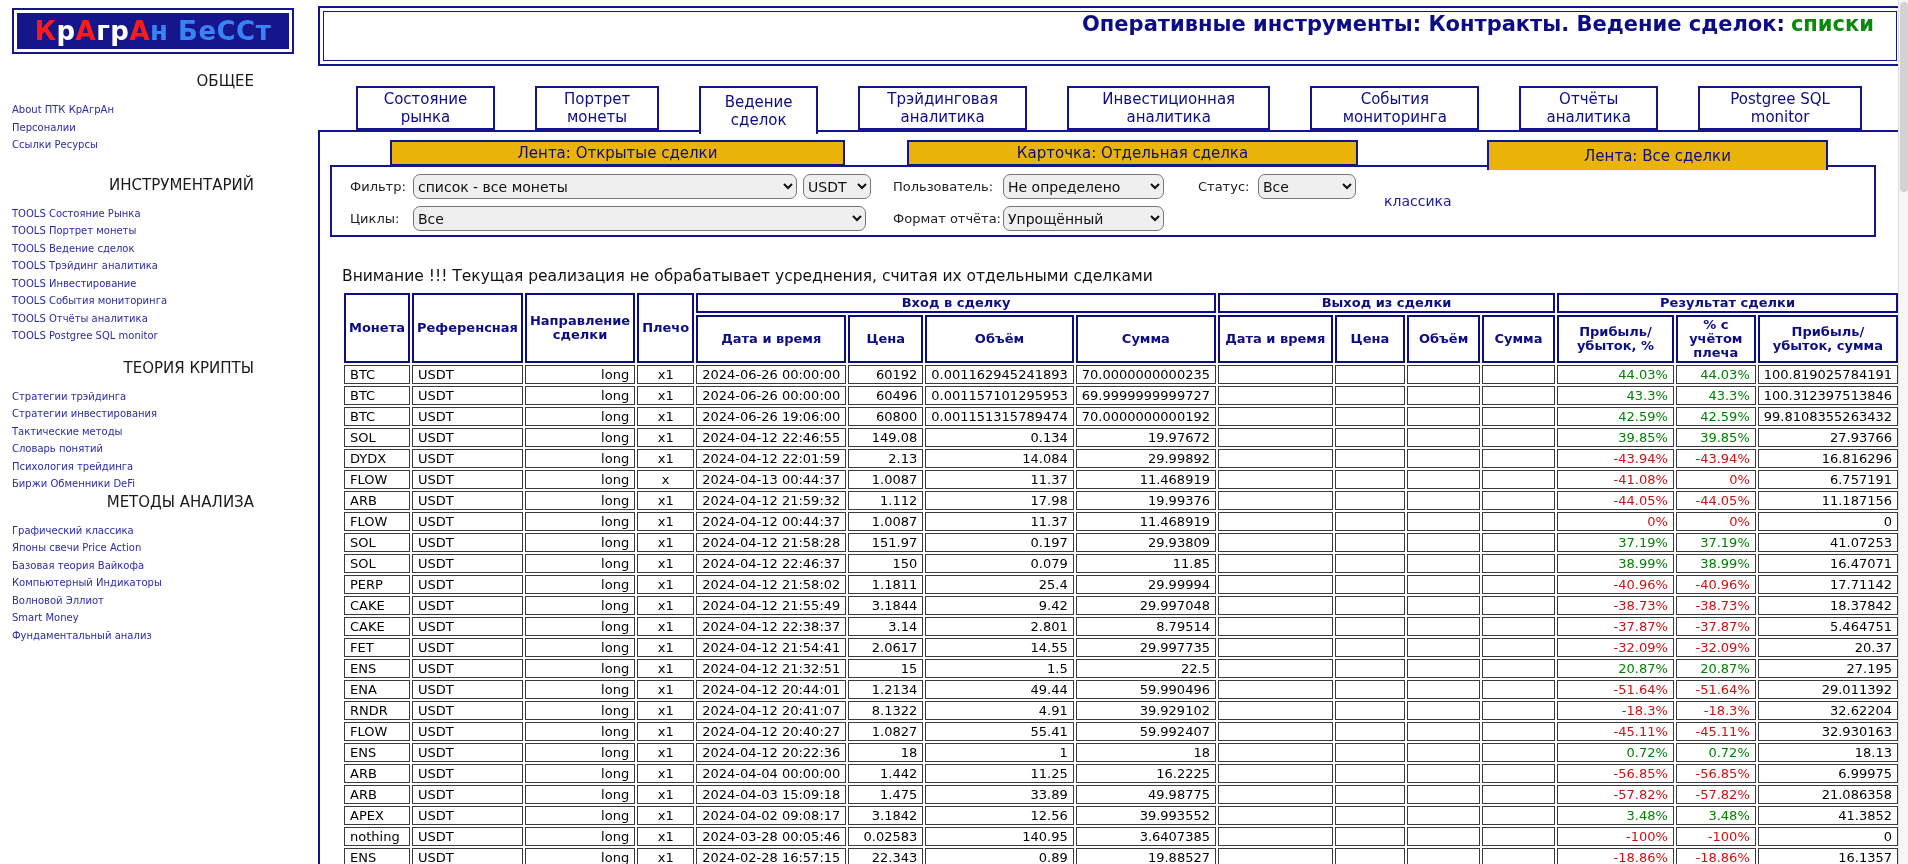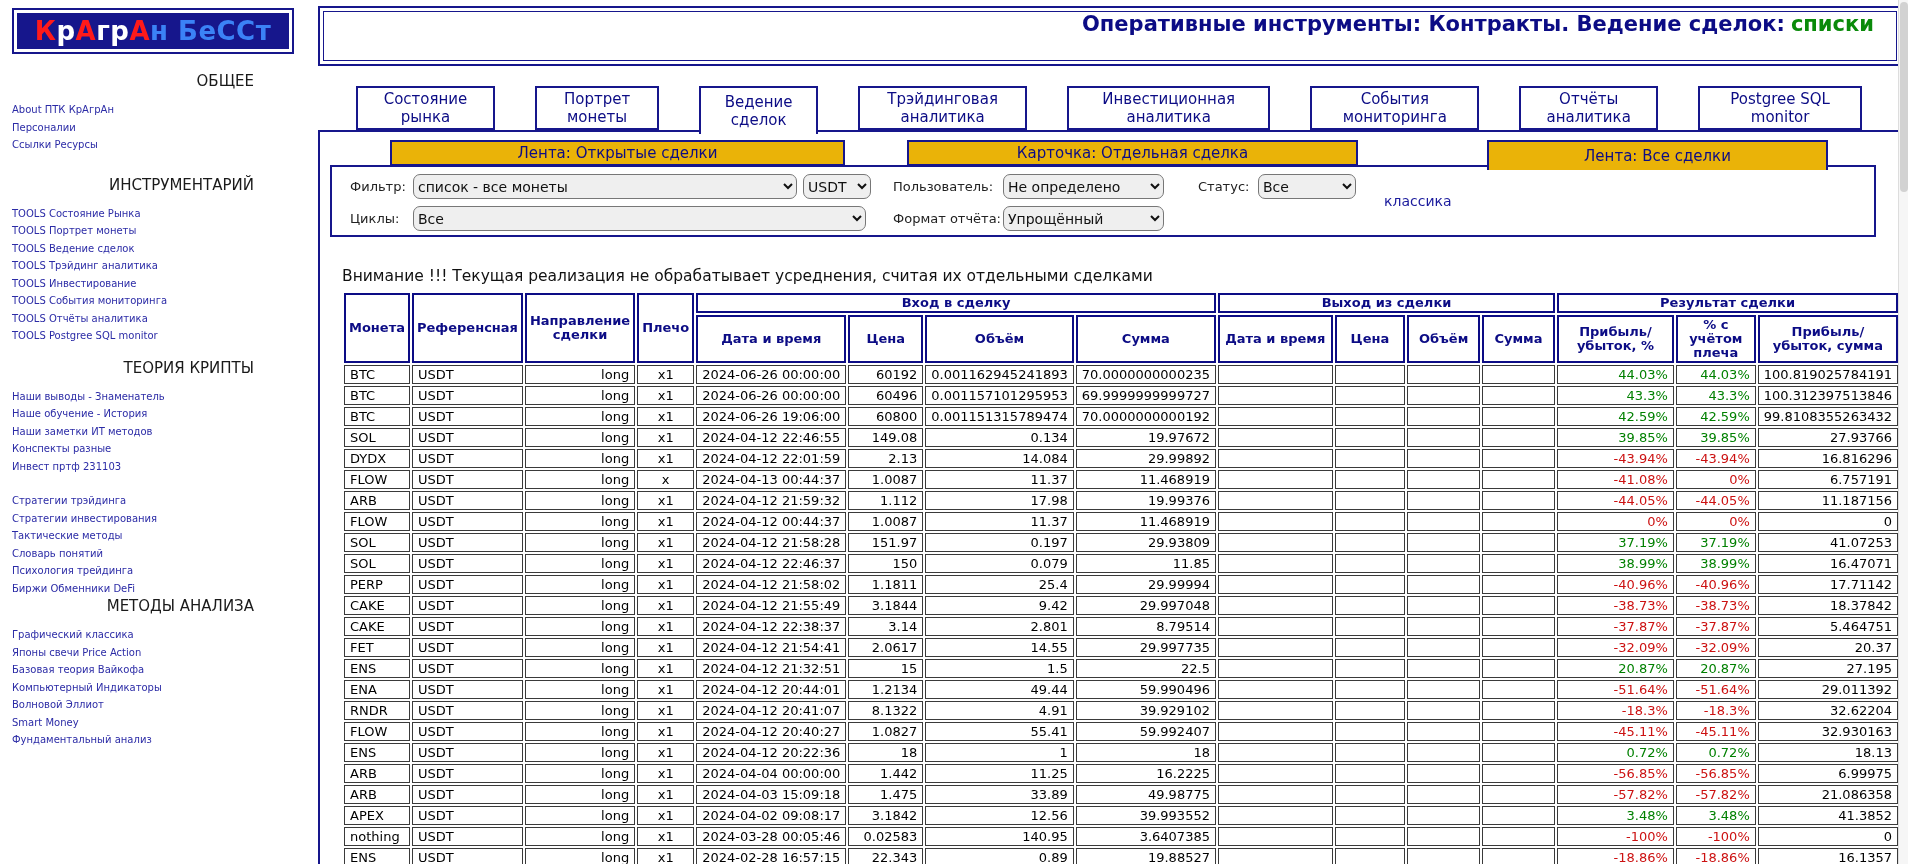--- a/index.html
+++ b/index.html
@@ -95,27 +95,20 @@
         <div class="nav-link">TOOLS Состояние Рынка</div>
         <div class="nav-link">TOOLS Портрет монеты</div>
         <div class="nav-link">TOOLS Ведение сделок</div>
         <div class="nav-link">TOOLS Трэйдинг аналитика</div>
         <div class="nav-link">TOOLS Инвестирование</div>
         <div class="nav-link">TOOLS События мониторинга</div>
         <div class="nav-link">TOOLS Отчёты аналитика</div>
         <div class="nav-link">TOOLS Postgree SQL monitor</div>
       </div>
       <div class="side-heading h-teor">ТЕОРИЯ КРИПТЫ</div>
-      <div class="nav-group">
-        <div class="nav-link">Наши выводы - Знаменатель</div>
-        <div class="nav-link">Наше обучение - История</div>
-        <div class="nav-link">Наши заметки ИТ методов</div>
-        <div class="nav-link">Конспекты разные</div>
-        <div class="nav-link">Инвест пртф 231103</div>
-      </div>
       <div class="nav-group">
         <div class="nav-link">Стратегии трэйдинга</div>
         <div class="nav-link">Стратегии инвестирования</div>
         <div class="nav-link">Тактические методы</div>
         <div class="nav-link">Словарь понятий</div>
         <div class="nav-link">Психология трейдинга</div>
         <div class="nav-link">Биржи Обменники DeFi</div>
       </div>
       <div class="side-heading h-metod">МЕТОДЫ АНАЛИЗА</div>
       <div class="nav-group">

